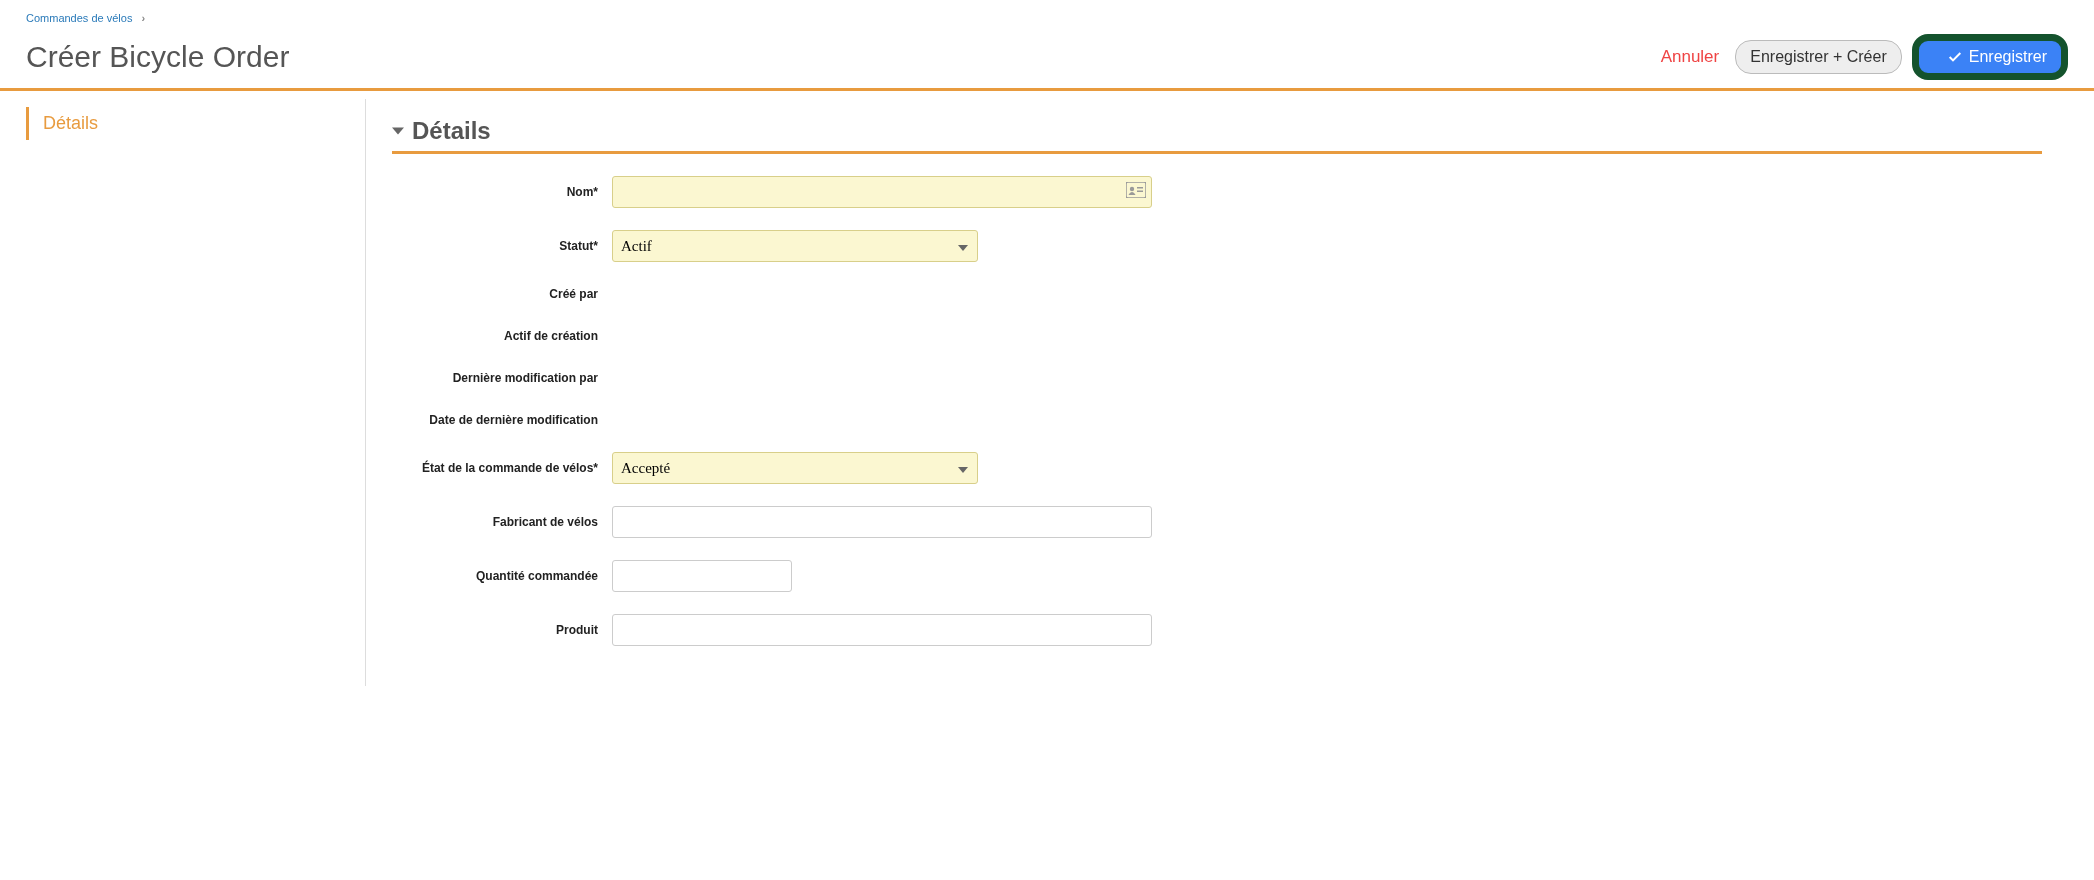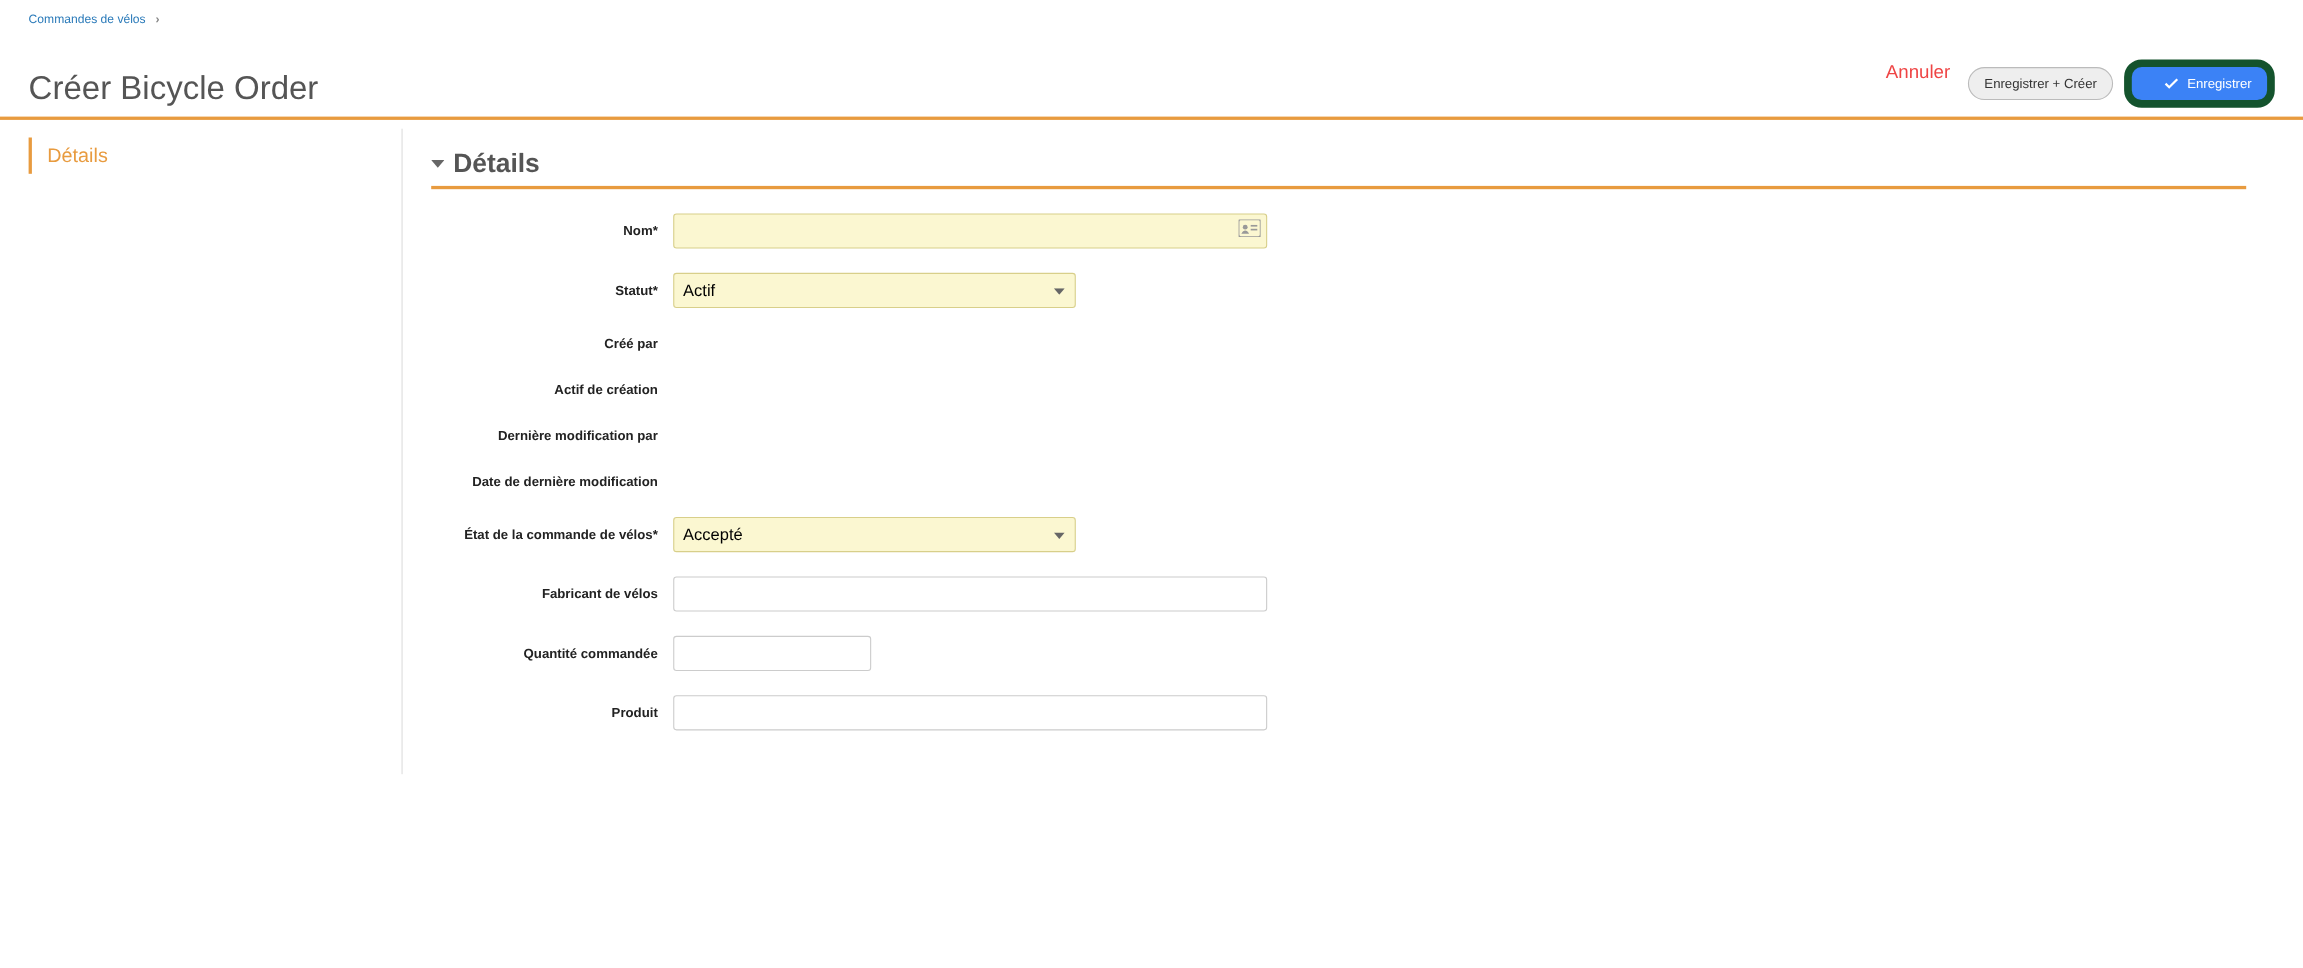--- a/index.html
+++ b/index.html
@@ -14,21 +14,21 @@
   }
   .breadcrumb {
     font-size: 11px;
     color: #2a7ab9;
     padding: 4px 0 10px 0;
   }
   .breadcrumb a { color: #2a7ab9; text-decoration: none; }
   .breadcrumb .chev { color: #888; margin-left: 6px; font-weight: bold; }
   .header-row {
     display: flex;
-    align-items: flex-end;
+    align-items: center;
     justify-content: space-between;
     padding-bottom: 8px;
   }
   .page-title {
     font-size: 30px;
     color: #555;
     font-weight: 400;
     margin: 0;
   }
   .actions {
@@ -36,28 +36,27 @@
     align-items: center;
     gap: 10px;
   }
   .link-cancel {
     color: #ef4444;
     font-size: 17px;
     cursor: pointer;
     margin-right: 6px;
   }
   .btn {
-    font-size: 12px;
+    font-size: 16px;
     padding: 7px 14px;
     border-radius: 16px;
     cursor: pointer;
     display: inline-flex;
     align-items: center;
     gap: 6px;
-    margin-top: 20px;
   }
   .btn-default {
     background: #eee;
     border: 1px solid #bbb;
     color: #333;
   }
   .btn-primary {
     background: #3b82f6;
     border: 7px solid #14532d;
     color: #fff;
@@ -123,21 +122,21 @@
     flex: 0 0 auto;
   }
   .inp {
     height: 32px;
     border: 1px solid #ccc;
     border-radius: 3px;
     padding: 4px 8px;
     font-size: 15px;
     background: #fff;
   }
-  .inp.req { background: #fbf7d1; border-color: #d8cf8a; }
+  .inp.req { background: #fbf7d1; border-color: #d8cf8a; font-family: Liberation Serif, serif; }
   .inp.w-lg { width: 540px; }
   .inp.w-md { width: 366px; }
   .inp.w-sm { width: 180px; }
   .inp-with-icon { position: relative; display: inline-block; }
   .inp-with-icon .inp { padding-right: 34px; }
   .inp-icon {
     position: absolute;
     right: 6px; top: 50%;
     transform: translateY(-50%);
     color: #888;

